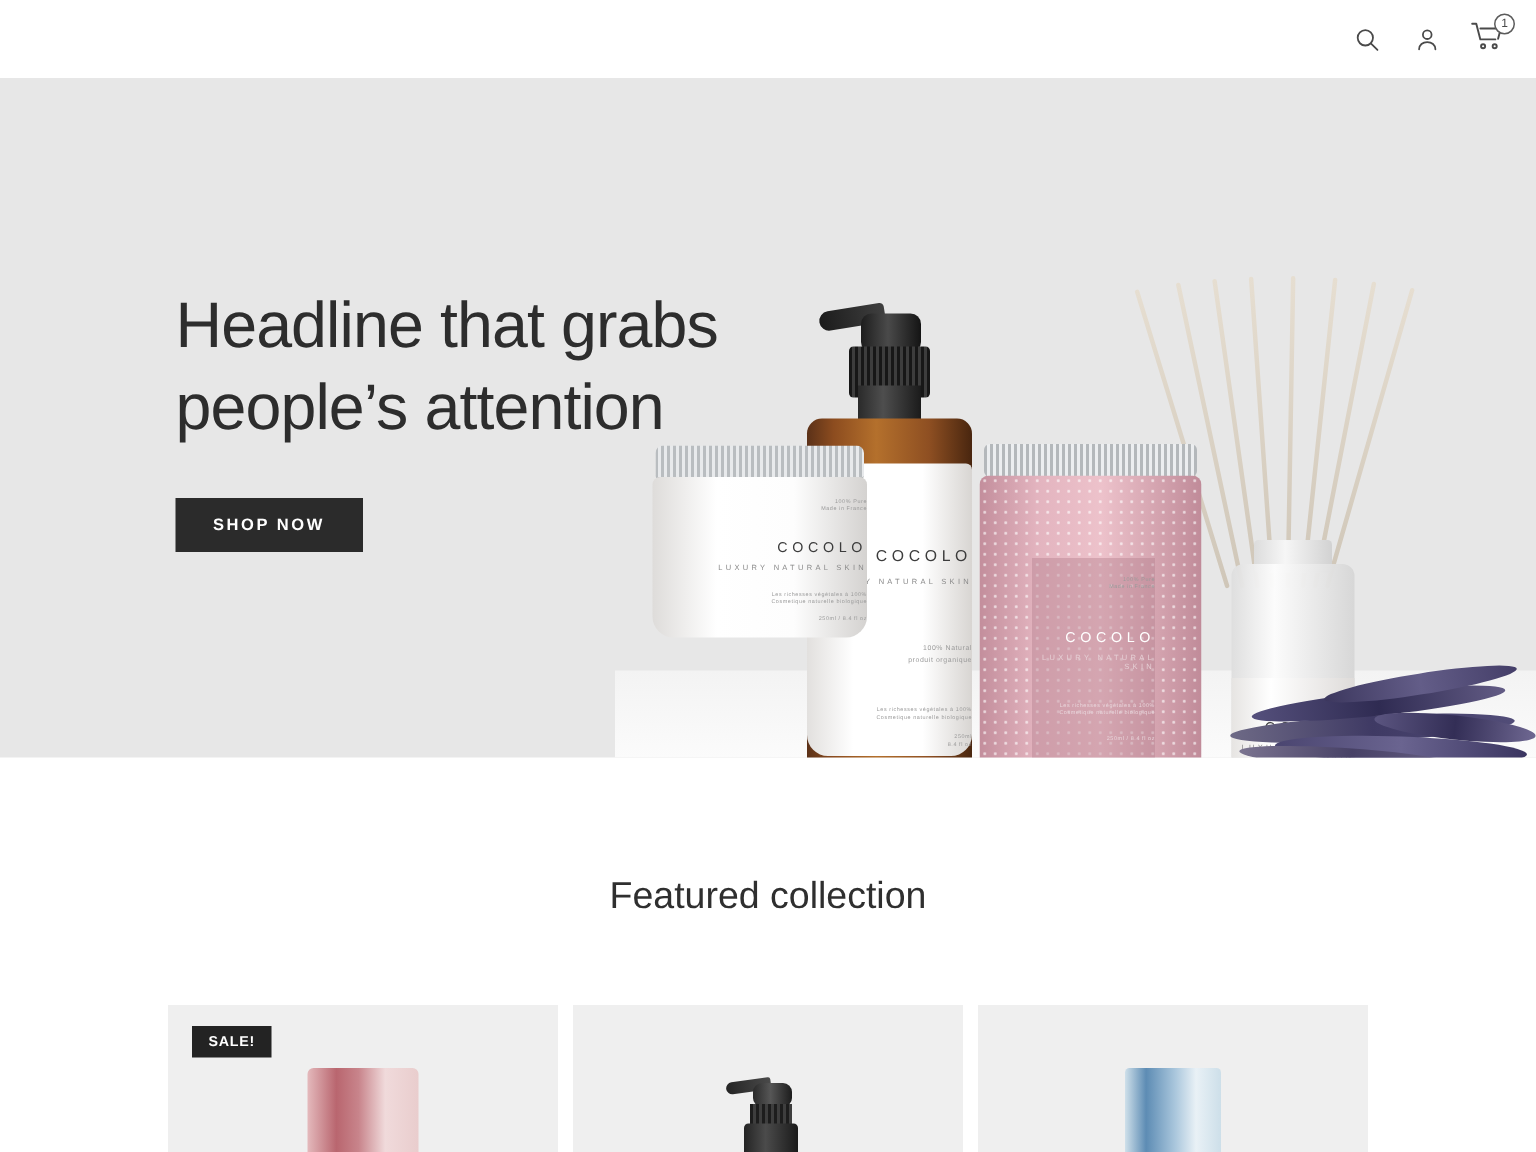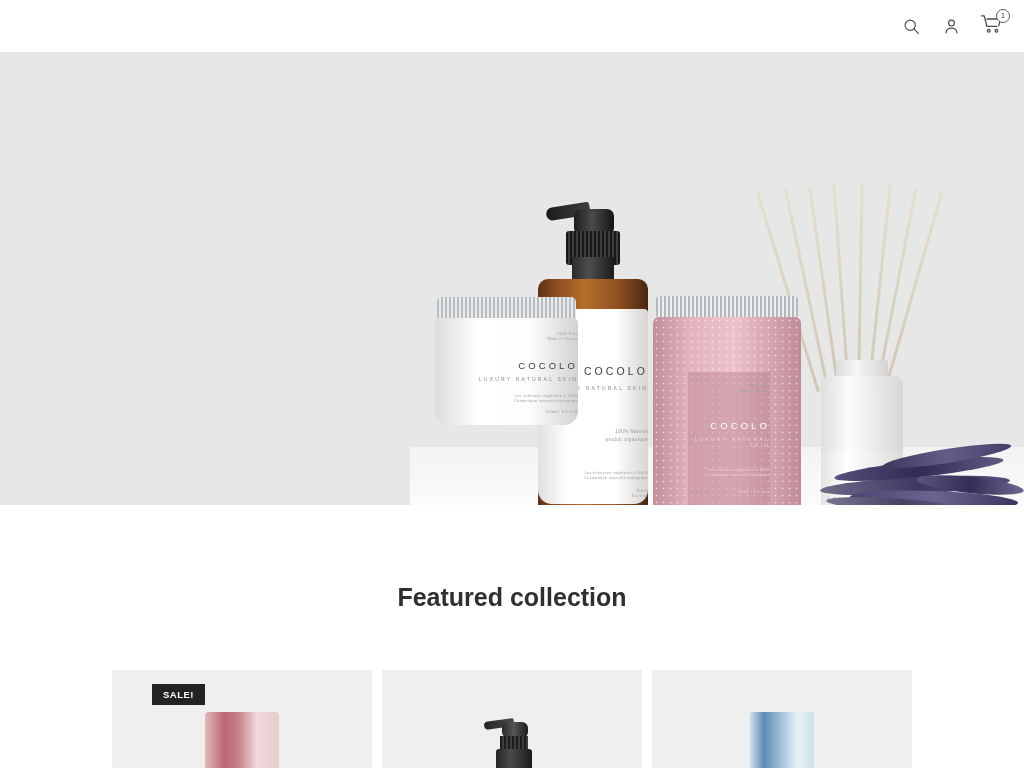--- a/index.html
+++ b/index.html
@@ -168,40 +168,39 @@
   }
 
   
   .lavender { position: absolute; left: 410px; top: 385px; width: 204px; height: 86px; }
   .lav-sprig { position: absolute; border-radius: 50%; }
 
   
   .featured { position: absolute; top: 505px; left: 0; width: 1024px; }
   .featured-title {
     text-align: center; margin-top: 78px;
-    font-size: 25px; font-weight: 700; color: #2f2f2f;
+    font-size: 25px; font-weight: 400; color: #2f2f2f;
   }
   .featured-sub {
     text-align: center; margin-top: 16px;
     font-size: 12.3px; color: #545454;
   }
   .cards {
     position: absolute; top: 165px; left: 112px;
     width: 800px; display: flex; gap: 10px;
   }
   .card {
     position: relative; width: 260px; height: 98px;
     background: #efefef; overflow: hidden;
   }
   .sale-badge {
     position: absolute; left: 16px; top: 14px;
     background: #232323; color: #ffffff;
     font-size: 9.5px; font-weight: 700; letter-spacing: .5px;
     padding: 5px 11px;
-    margin-left: 24px;
   }
   .prod-pink {
     position: absolute; left: 50%; margin-left: -37px; top: 42px;
     width: 74px; height: 60px; border-radius: 4px 4px 0 0;
     background: linear-gradient(to right, #e4b9bc 0%, #b9666f 26%, #c8848b 46%, #f0dadb 70%, #e9cdcd 100%);
   }
   .prod-pump { position: absolute; left: 50%; margin-left: -30px; top: 38px; width: 60px; height: 60px; }
   .prod-pump .ph {
     position: absolute; left: 20px; top: 14px; width: 26px; height: 16px;
     border-radius: 6px; background: linear-gradient(to right, #2a2a2a, #565656 45%, #1c1c1c);
@@ -254,20 +253,24 @@
           <circle cx="9.5" cy="18.5" r="1.5"></circle>
             <circle cx="18" cy="18.5" r="1.5"></circle>
         </svg>
         <span class="cart-badge">1</span>
       </div>
     </div>
   </div>
 
   <div class="hero">
 
+    <div class="hero-copy">
+      <h1 class="hero-title">Headline that grabs people’s attention</h1>
+      <button class="hero-btn">SHOP NOW</button>
+    </div>
 
     <div class="scene">
       <div class="floor"></div>
 
       <div class="diffuser">
         <div class="sticks">
           <div class="stick" style="left:6px;transform:rotate(-17deg)"></div>
           <div class="stick" style="left:16px;transform:rotate(-12deg)"></div>
           <div class="stick" style="left:26px;transform:rotate(-8deg)"></div>
           <div class="stick" style="left:36px;transform:rotate(-4deg)"></div>

